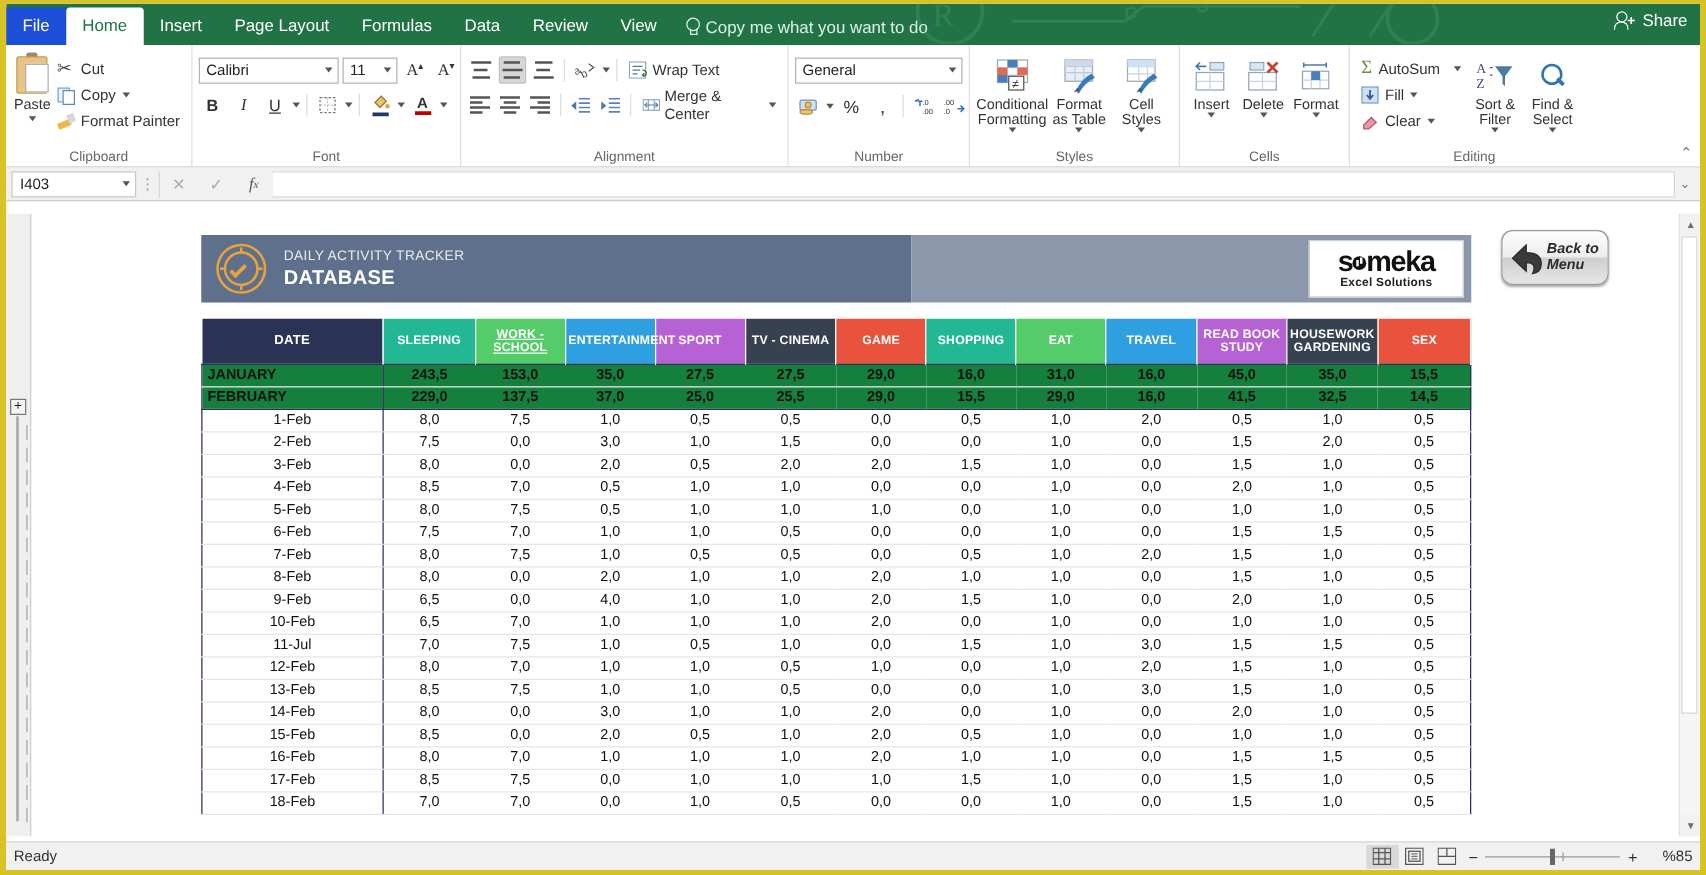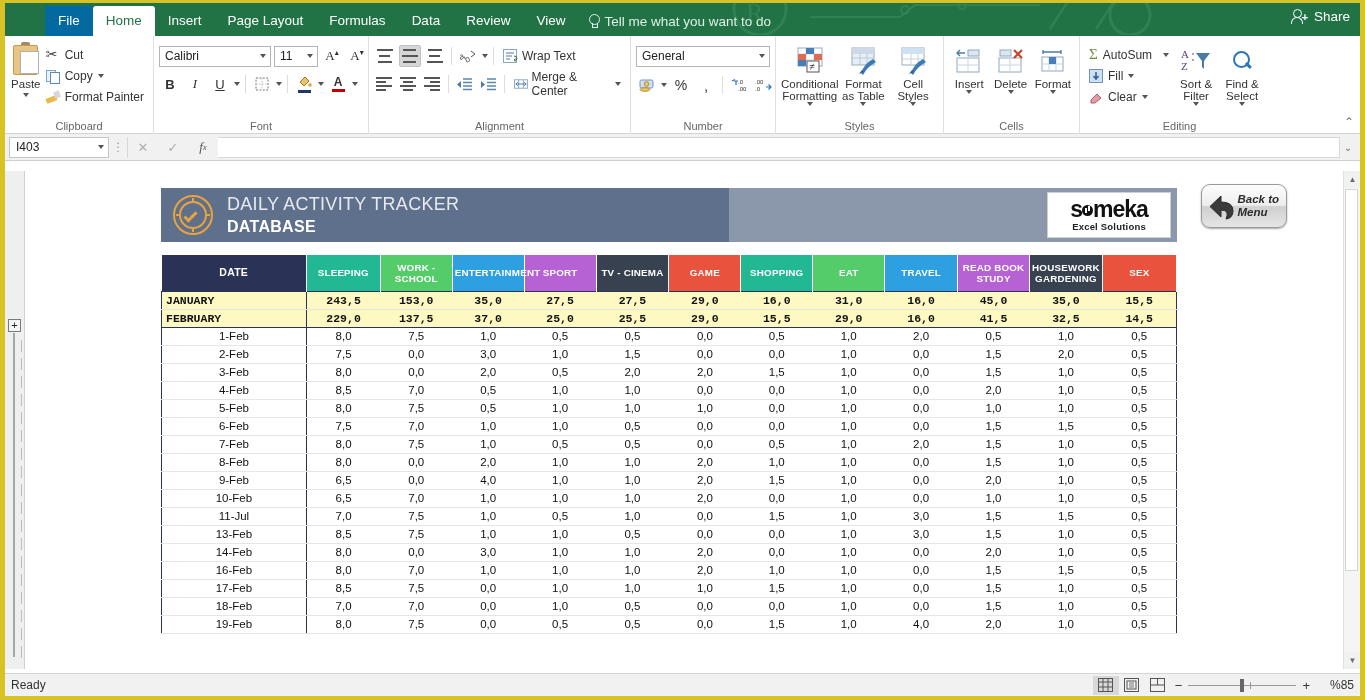--- a/index.html
+++ b/index.html
@@ -28,21 +28,21 @@
   }
   .tab {
     height: 30px; line-height: 30px; padding: 0 13px;
     color: #fff; font-size: 13.5px; cursor: default;
     white-space: nowrap;
   }
   .tab.active {
     background: #fff; color: #217346; border-radius: 3px 3px 0 0;
     font-weight: normal;
   }
-  .tab.file { background: #0369a1; margin-left: 40px; }
+  .tab.file { background: #1d4ed8; }
   .tellme { display: flex; align-items: center; gap: 5px; padding: 0 10px; height:30px;}
   .tellme span.txt { color: #dff0e6; font-size: 13.5px; }
   .bulb { width: 11px; height: 14px; position: relative; display:inline-block;}
   .bulb::before {
     content: ""; position: absolute; top: 0; left: 1px;
     width: 9px; height: 9px; border: 1.4px solid #dff0e6; border-radius: 50%;
   }
   .bulb::after {
     content: ""; position: absolute; bottom: 0; left: 3.4px;
     width: 4px; height: 4px; border: 1.4px solid #dff0e6; border-top: none;
@@ -210,21 +210,21 @@
   .clockico::before {
     content:""; position:absolute; left:4px; top:4px; right:4px; bottom:4px;
     border: 2px solid #e8a33d; border-radius:50%;
   }
   .clockico .tick { position:absolute; width:2px; height:4px; background:#e8a33d; left:50%; margin-left:-1px; }
   .chk {
     position:absolute; left: 9px; top: 15px; width: 13px; height: 7px;
     border-left: 3px solid #e8a33d; border-bottom: 3px solid #e8a33d;
     transform: rotate(-45deg);
   }
-  .ban-t1 { color:#e7eaf0; font-size: 18px; letter-spacing:.3px; }
+  .ban-t1 { color:#e7eaf0; font-size: 11px; letter-spacing:.3px; }
   .ban-t2 { color:#fff; font-size: 16px; font-weight: bold; letter-spacing:.3px; margin-top:3px;}
   .banner-right {
     width: 448px; background:#8b97ab; display:flex; align-items:center; justify-content:flex-end;
     padding-right: 6px; gap: 8px;
   }
   .ban-r-txt { text-align:right; }
   .ban-r1 { color:#fff; font-size:10.5px; font-weight:bold;}
   .ban-r2 { color:#eef1f5; font-size:10.5px; font-style:italic; margin-top:3px;}
   .someka {
     width: 124px; height: 46px; background:#fff; border:1px solid #cfcfcf;
@@ -251,21 +251,21 @@
   table.grid th {
     height: 36px; color:#fff; font-size: 9.8px; font-weight: bold;
     letter-spacing: .2px; text-align:center; padding: 0 2px; line-height: 11px;
     border-right: 1px solid #fff;
   }
   table.grid th.date { background:#2a3356; font-size:10.5px;}
   table.grid td {
     height: 18px; font-size: 11.5px; color:#111; text-align:center;
     border-bottom: 1px solid #e6e6e6; padding:0;
   }
-  tr.month td { font-weight: bold; background:#fef9c3;font-family:Liberation Mono, monospace; }
+  tr.month td { font-weight: bold; background:#15803d; }
   tr.month td.dlabel { text-align: left; padding-left: 4px; }
   tr.month.first td { border-top: 1.5px solid #2a3356; }
   tr.month.last td { border-bottom: 1.5px solid #2a3356; }
   td.dlabel { text-align: right; padding-right: 30px; border-right: 1.3px solid #2a3356;}
   .outer-l { border-left: 1.3px solid #2a3356;}
   .outer-r { border-right: 1.3px solid #2a3356;}
 
   .watermark { position:absolute; left: 40px; bottom: 40px; font-size: 9px; color:#e6dcc8; letter-spacing:.5px;}
 
   
@@ -303,21 +303,21 @@
     <div class="tab file">File</div>
     <div class="tab active">Home</div>
     <div class="tab">Insert</div>
     <div class="tab">Page Layout</div>
     <div class="tab">Formulas</div>
     <div class="tab">Data</div>
     <div class="tab">Review</div>
     <div class="tab">View</div>
     <div class="tellme">
       <span class="bulb"></span>
-      <span class="txt">Tell me what you want to do</span>
+      <span class="txt">Copy me what you want to do</span>
     </div>
     <div class="share">
       <span class="share-ico">
           <i class="plus-small">+</i>
         </span>
       <span>Share</span>
     </div>
   </div>
 
   <div class="ribbon">
@@ -744,21 +744,21 @@
               <div class="someka-sub">Excel Solutions</div>
             </div>
           </div>
         </div>
 
         <table class="grid">
           <thead>
               <tr id="hrow">
                 <th class="date" style="background: rgb(42, 51, 86); width: 143px;">DATE</th>
                 <th style="background: rgb(34, 184, 148); width: 73px;">SLEEPING</th>
-                <th style="background: rgb(84, 204, 106); width: 71px;">WORK - SCHOOL</th>
+                <th style="background: rgb(84, 204, 106); width: 71px; text-decoration: underline;">WORK - SCHOOL</th>
                 <th style="background: rgb(46, 159, 224); width: 71px;">ENTERTAINMENT</th>
                 <th style="background: rgb(182, 97, 212); width: 71px;">SPORT</th>
                 <th style="background: rgb(55, 65, 79); width: 72px;">TV - CINEMA</th>
                 <th style="background: rgb(233, 82, 60); width: 71px;">GAME</th>
                 <th style="background: rgb(34, 184, 148); width: 71px;">SHOPPING</th>
                 <th style="background: rgb(84, 204, 106); width: 71px;">EAT</th>
                 <th style="background: rgb(46, 159, 224); width: 72px;">TRAVEL</th>
                 <th style="background: rgb(182, 97, 212); width: 71px;">READ BOOK STUDY</th>
                 <th style="background: rgb(55, 65, 79); width: 72px;">HOUSEWORK GARDENING</th>
                 <th style="background: rgb(233, 82, 60); width: 73px;">SEX</th>
@@ -954,20 +954,35 @@
                 <td>1,0</td>
                 <td>0,0</td>
                 <td>1,5</td>
                 <td>1,0</td>
                 <td>3,0</td>
                 <td>1,5</td>
                 <td>1,5</td>
                 <td class="outer-r">0,5</td>
               </tr>
               <tr>
+                <td class="dlabel outer-l">12-Feb</td>
+                <td>8,0</td>
+                <td>7,0</td>
+                <td>1,0</td>
+                <td>1,0</td>
+                <td>0,5</td>
+                <td>1,0</td>
+                <td>0,0</td>
+                <td>1,0</td>
+                <td>2,0</td>
+                <td>1,5</td>
+                <td>1,0</td>
+                <td class="outer-r">0,5</td>
+              </tr>
+              <tr>
                 <td class="dlabel outer-l">13-Feb</td>
                 <td>8,5</td>
                 <td>7,5</td>
                 <td>1,0</td>
                 <td>1,0</td>
                 <td>0,5</td>
                 <td>0,0</td>
                 <td>0,0</td>
                 <td>1,0</td>
                 <td>3,0</td>
@@ -984,20 +999,35 @@
                 <td>1,0</td>
                 <td>2,0</td>
                 <td>0,0</td>
                 <td>1,0</td>
                 <td>0,0</td>
                 <td>2,0</td>
                 <td>1,0</td>
                 <td class="outer-r">0,5</td>
               </tr>
               <tr>
+                <td class="dlabel outer-l">15-Feb</td>
+                <td>8,5</td>
+                <td>0,0</td>
+                <td>2,0</td>
+                <td>0,5</td>
+                <td>1,0</td>
+                <td>2,0</td>
+                <td>0,5</td>
+                <td>1,0</td>
+                <td>0,0</td>
+                <td>1,0</td>
+                <td>1,0</td>
+                <td class="outer-r">0,5</td>
+              </tr>
+              <tr>
                 <td class="dlabel outer-l">16-Feb</td>
                 <td>8,0</td>
                 <td>7,0</td>
                 <td>1,0</td>
                 <td>1,0</td>
                 <td>1,0</td>
                 <td>2,0</td>
                 <td>1,0</td>
                 <td>1,0</td>
                 <td>0,0</td>
@@ -1025,35 +1055,20 @@
                 <td>7,0</td>
                 <td>7,0</td>
                 <td>0,0</td>
                 <td>1,0</td>
                 <td>0,5</td>
                 <td>0,0</td>
                 <td>0,0</td>
                 <td>1,0</td>
                 <td>0,0</td>
                 <td>1,5</td>
-                <td>1,0</td>
-                <td class="outer-r">0,5</td>
-              </tr>
-              <tr>
-                <td class="dlabel outer-l">19-Feb</td>
-                <td>8,0</td>
-                <td>7,5</td>
-                <td>0,0</td>
-                <td>0,5</td>
-                <td>0,5</td>
-                <td>0,0</td>
-                <td>1,5</td>
-                <td>1,0</td>
-                <td>4,0</td>
-                <td>2,0</td>
                 <td>1,0</td>
                 <td class="outer-r">0,5</td>
               </tr>
             </tbody>
         </table>
       </div>
 
       <div class="backmenu">
         <svg class="backarrow" viewBox="0 0 30 28">
           <path d="M13 3 L13 9 Q25 9 25 18 Q25 25 18 26 Q22 17 13 17 L13 24 L2 13.5 Z" fill="#3a3a3a" stroke="#2a2a2a" stroke-width="1"></path>

